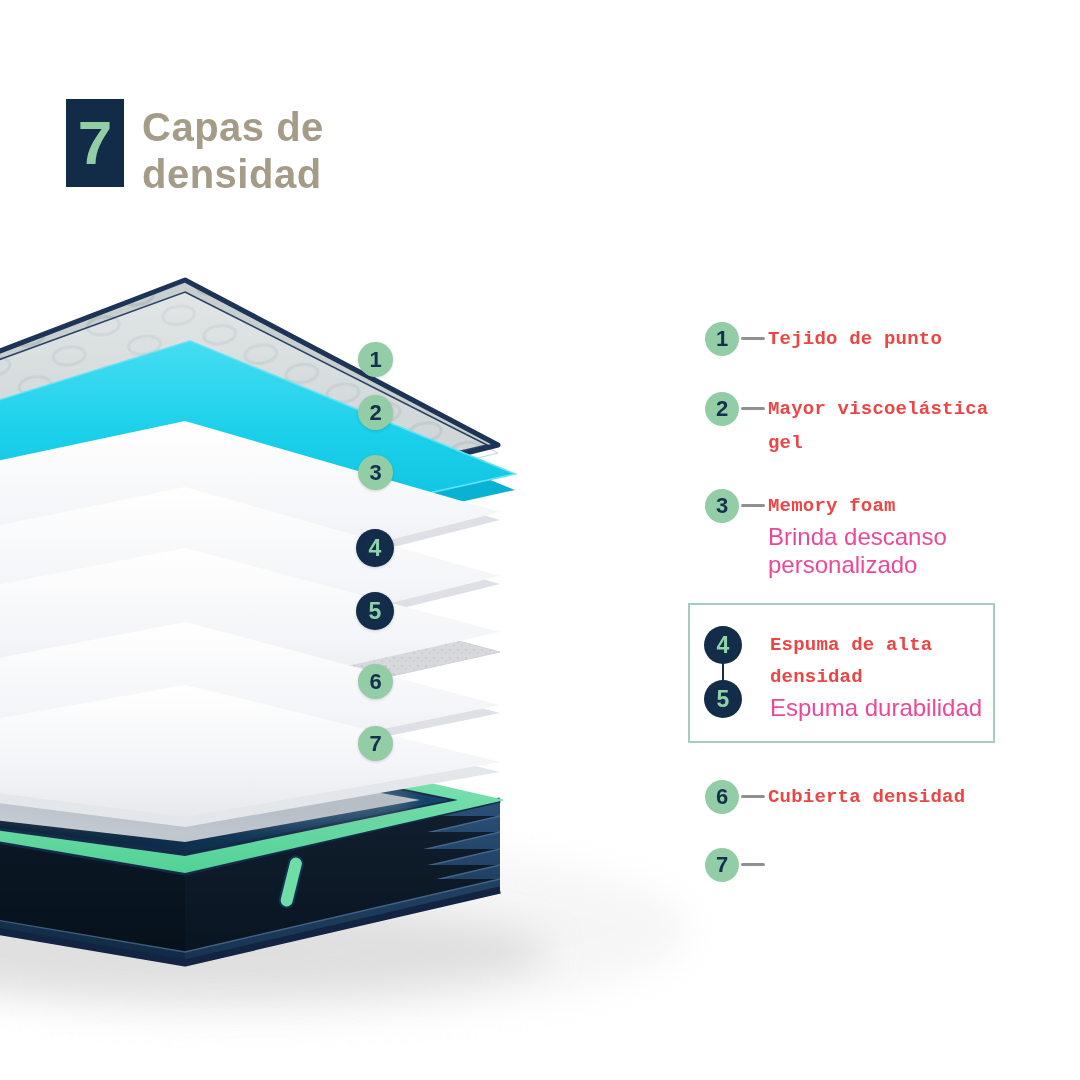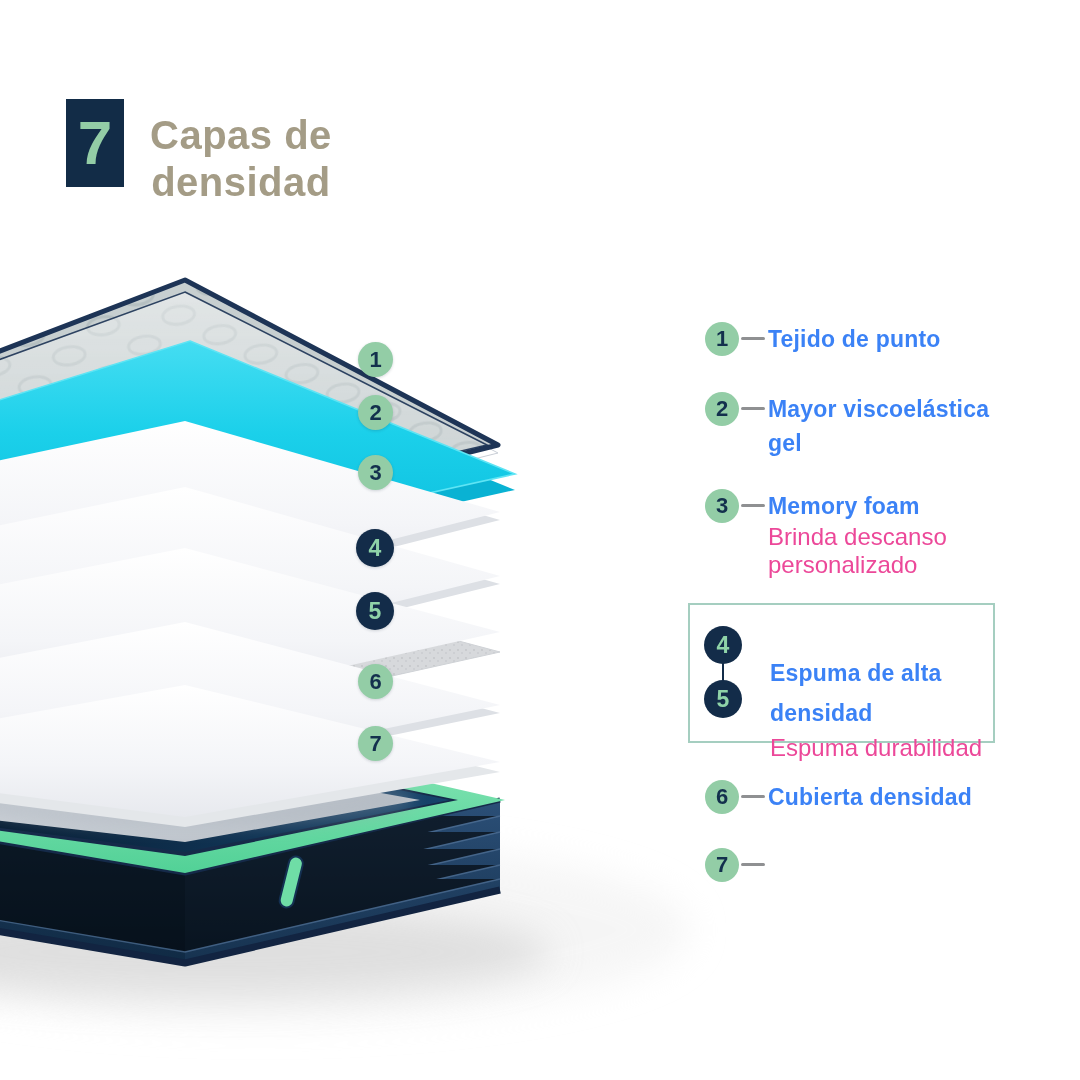--- a/index.html
+++ b/index.html
@@ -9,57 +9,57 @@
   }
   .mattress-svg{position:absolute;left:0;top:0;width:1080px;height:1080px;}
 
   
   .num-square{
     position:absolute;left:66px;top:99px;width:58px;height:88px;background:#122c47;
     display:flex;align-items:center;justify-content:center;
   }
   .num-square span{color:#93cda6;font-size:62px;font-weight:700;line-height:1;}
   .page-title{
-    position:absolute;left:138px;top:100px;margin:12px;color:#a49c86;
-    font-size:40px;line-height:47px;font-weight:700;letter-spacing:.5px;text-align:center;
+    position:absolute;left:138px;top:100px;margin:4px;color:#a49c86;
+    font-size:40px;line-height:47px;font-weight:700;letter-spacing:.5px;
   }
 
   
   .badge{
     position:absolute;border-radius:50%;display:flex;align-items:center;justify-content:center;
     font-weight:700;box-shadow:0 1px 3px rgba(20,40,60,.18);
   }
   .badge.green{width:35px;height:35px;background:#93cda6;color:#13304d;font-size:22px;}
   .badge.navy{width:38px;height:38px;background:#132c49;color:#8fd3a8;font-size:23px;}
 
   
   .leg-item{position:absolute;left:688px;width:340px;height:120px;}
   .leg-circle{
     position:absolute;left:17px;top:0;width:34px;height:34px;border-radius:50%;
     background:#93cda6;color:#13304d;display:flex;align-items:center;justify-content:center;
     font-size:22px;font-weight:700;
   }
   .leg-dash{position:absolute;left:53px;top:15px;width:24px;height:3px;background:#8f9092;border-radius:2px;}
   .leg-texts{position:absolute;left:80px;top:0;width:250px;}
-  .leg-label{color:#3b82f6;font-size:23px;line-height:34px;font-weight:700;letter-spacing:.2px;}
+  .leg-label{color:#ef4444;font-size:19px;line-height:34px;font-weight:700;letter-spacing:.2px;font-family:Liberation Mono, monospace;}
   .leg-sub{color:#ec4899;font-size:24px;line-height:28px;font-weight:400;}
 
   .leg-box{
     position:absolute;left:688px;top:603px;width:307px;height:140px;background:#ffffff;
     border:2px solid #a5cec0;box-sizing:border-box;
   }
   .leg-box .circ{
     position:absolute;width:38px;height:38px;border-radius:50%;background:#132c49;color:#8fd3a8;
     display:flex;align-items:center;justify-content:center;font-size:23px;font-weight:700;
   }
   .leg-box .circ.c4{left:14px;top:21px;}
   .leg-box .circ.c5{left:14px;top:75px;}
   .leg-box .connector{position:absolute;left:32px;top:50px;width:2px;height:36px;background:#132c49;}
   .leg-box .box-texts{position:absolute;left:80px;top:24px;width:215px;}
-  .leg-box .leg-label{line-height:40px;margin-top:24px;}
+  .leg-box .leg-label{line-height:32px;}
   .leg-box .leg-sub{line-height:30px;}
 </style>
 </head>
 <body>
 
 <div class="stage">
 
   <svg class="mattress-svg" viewBox="0 0 1080 1080" aria-hidden="true">
     <defs>
       <filter id="blur18" x="-60%" y="-60%" width="220%" height="220%">

